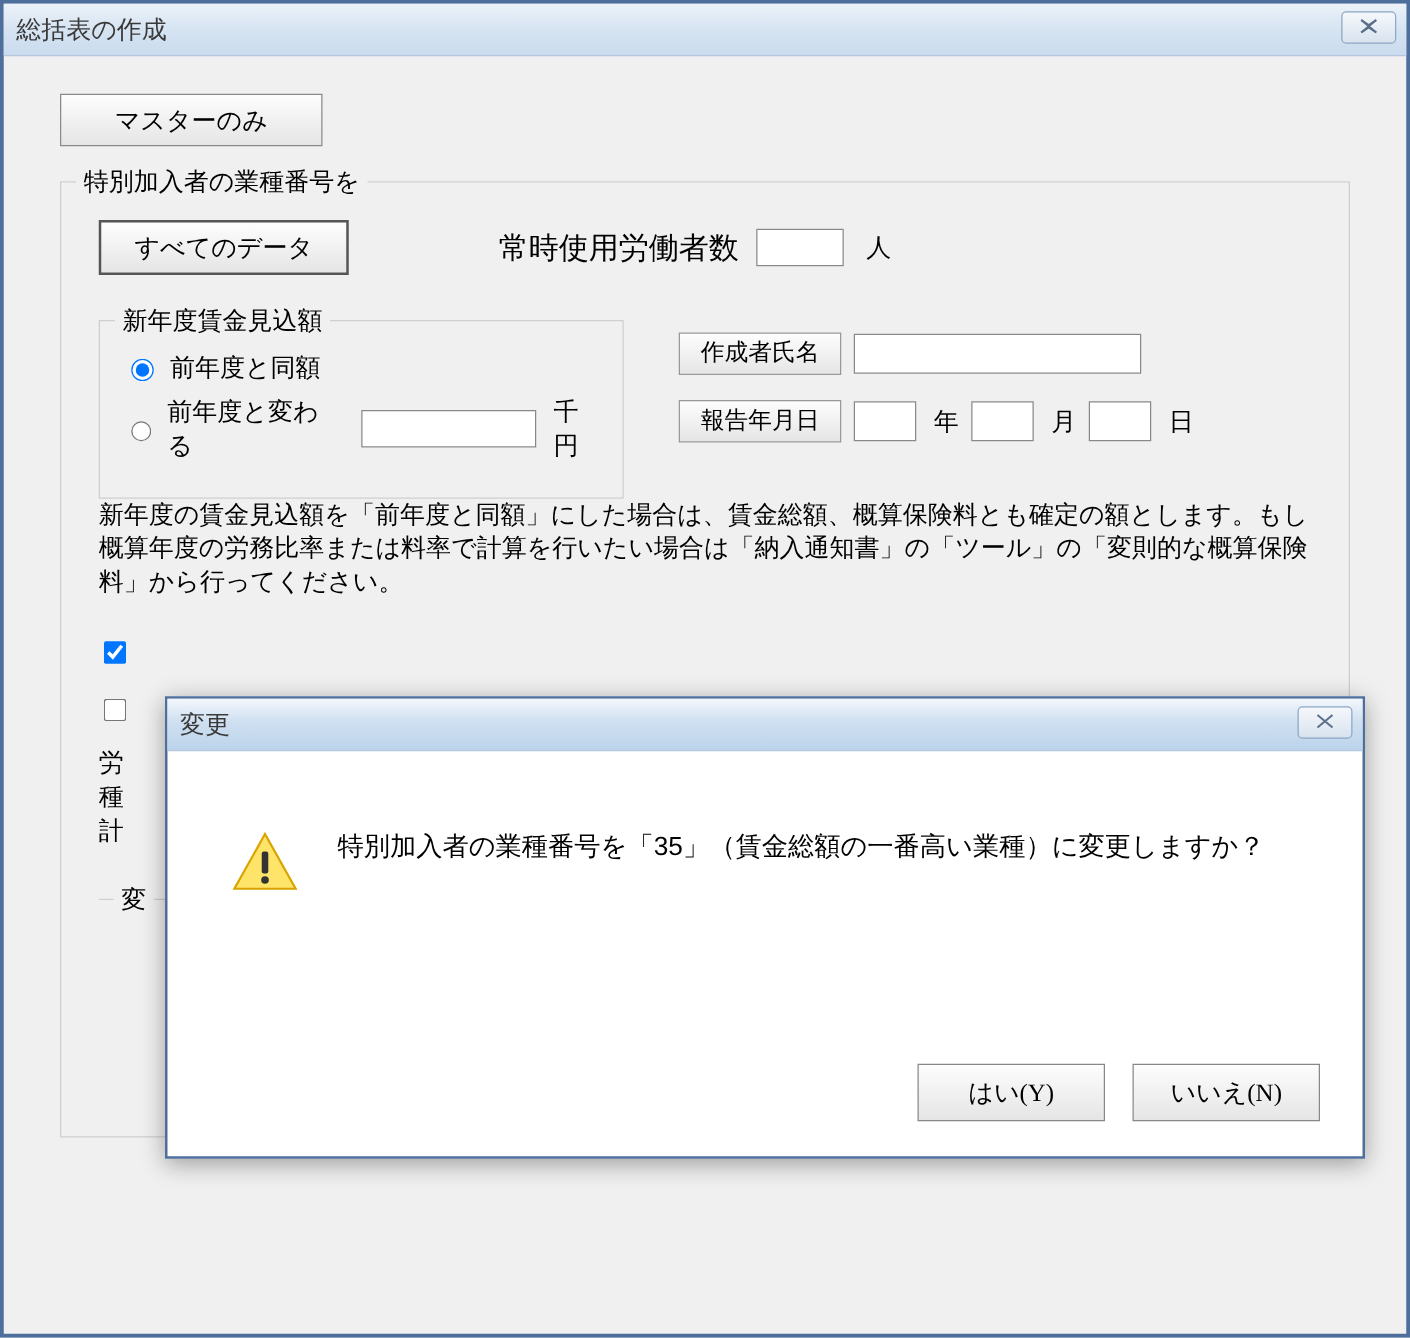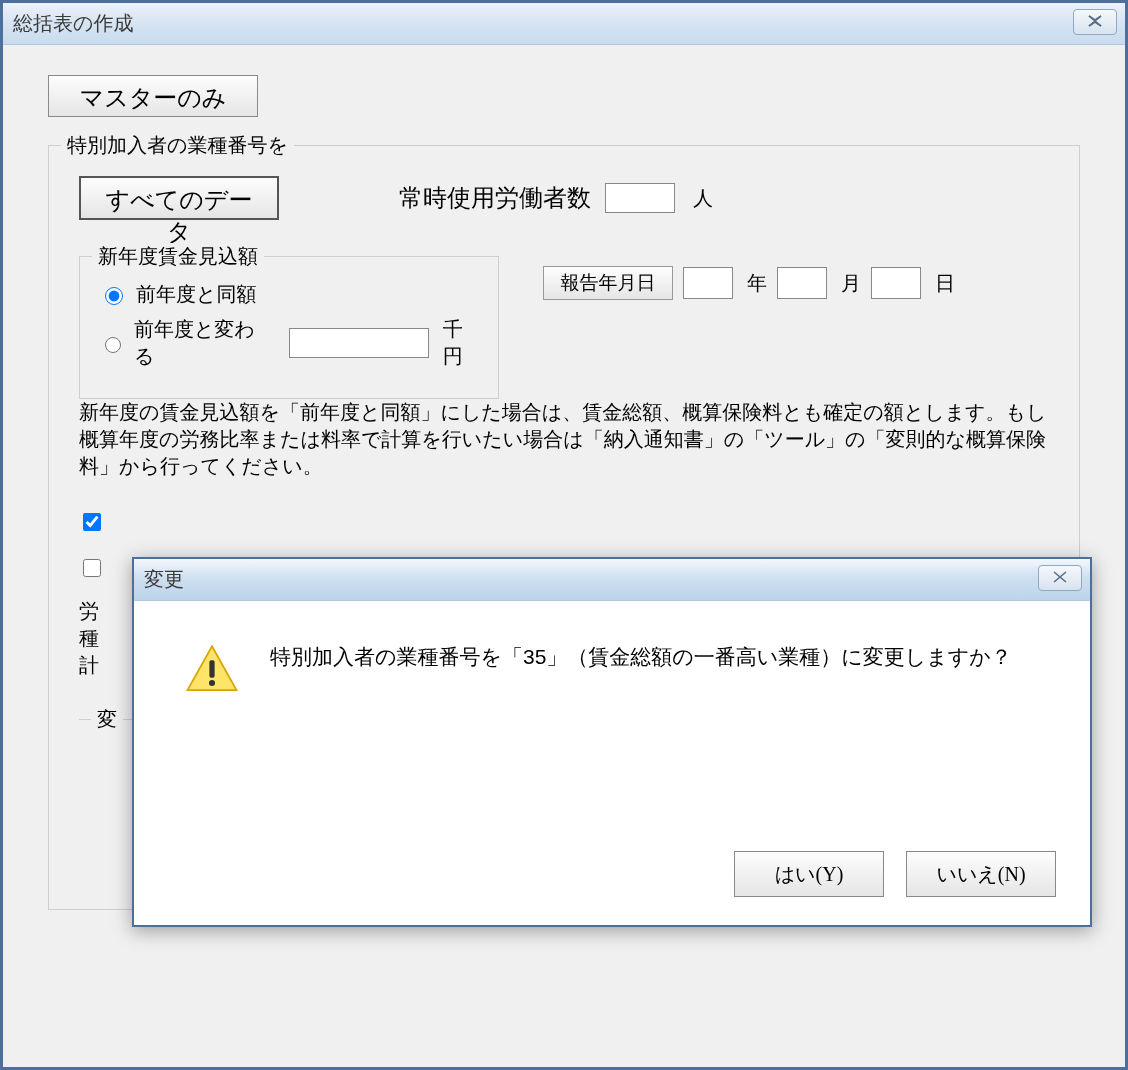--- a/index.html
+++ b/index.html
@@ -53,21 +53,21 @@
   .close-btn svg { width: 18px; height: 12px; }
   .client {
     padding: 30px 45px;
     position: relative;
     height: calc(100% - 42px);
   }
   .btn {
     background: linear-gradient(to bottom, #fdfdfd, #e5e5e5);
     border: 1px solid #8a8a8a;
     padding: 6px 18px;
-    font-size: 24px;
+    font-size: 20px;
     font-family: inherit;
     cursor: pointer;
     min-height: 38px;
   }
   .btn-master {
     width: 210px;
     height: 42px;
   }
   .fieldset {
     border: 1px solid #cfcfcf;
@@ -206,21 +206,21 @@
     border: 2px solid #4e6f9b;
     background: #fff;
     box-shadow: 0 4px 18px rgba(0,0,0,0.35);
   }
   .dialog .titlebar {
     height: 42px;
     background: linear-gradient(to bottom, #f3f7fc 0%, #cfe0f1 45%, #bcd3ea 100%);
   }
   .dialog .titlebar-text { font-size: 20px; }
   .dialog-body {
-    padding: 40px 40px 20px 50px;
+    padding: 61px 40px 20px 50px;
     display: flex;
     gap: 30px;
   }
   .warn-icon svg { width: 56px; height: 56px; }
   .dialog-msg {
     font-size: 21px;
     line-height: 1.55;
   }
   .dialog-buttons {
     position: absolute;
@@ -280,20 +280,24 @@
           <label class="radio-row">
             <input type="radio" name="wf" style="">
             <span>前年度と変わる</span>
             <input class="input-med" style="margin-left: 20px;" value="">
             <span class="unit">千円</span>
           </label>
         </div>
 
         <div class="right-col">
           <div class="rc-row">
+            <span class="label-btn">作成者氏名</span>
+            <input class="input-wide" value="" style="">
+          </div>
+          <div class="rc-row">
             <span class="label-btn">報告年月日</span>
             <input class="date-input" value="" style="">
             <span class="unit">年</span>
             <input class="date-input" value="" style="">
             <span class="unit">月</span>
             <input class="date-input" value="" style="">
             <span class="unit">日</span>
           </div>
         </div>
       </div>

